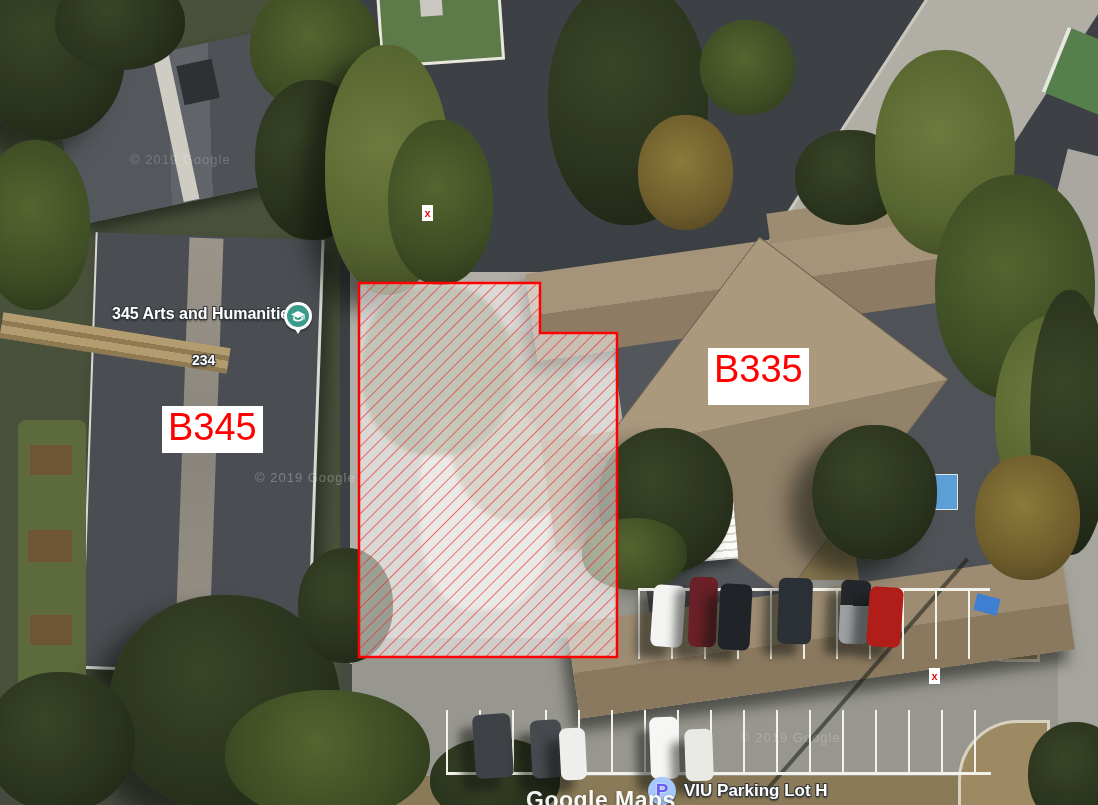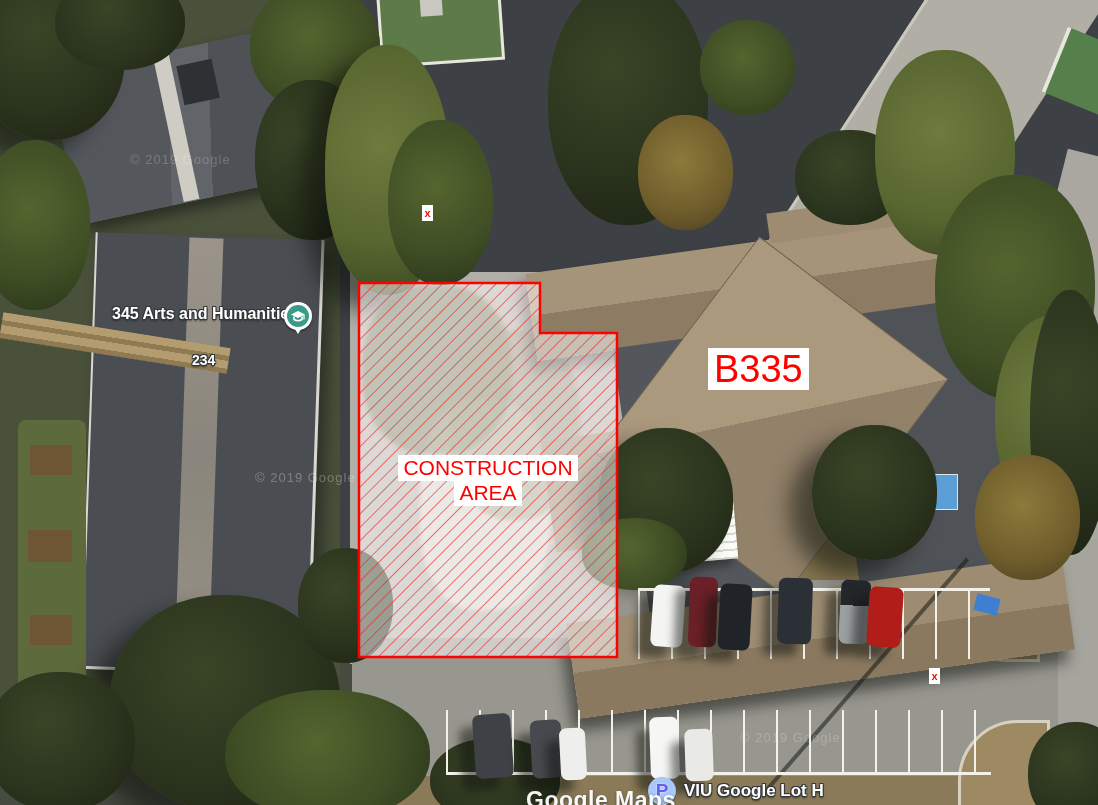--- a/index.html
+++ b/index.html
@@ -150,27 +150,24 @@
         <rect width="9.5" height="9.5" fill="rgba(255,255,255,0.52)"></rect>
         <line x1="0" y1="0" x2="9.5" y2="0" stroke="#ef2020" stroke-width="1.2"></line>
       </pattern>
     </defs>
     <polygon points="359,283 540,283 540,333 617,333 617,657 359,657" fill="url(#hatch)" stroke="#ff0000" stroke-width="2.5"></polygon>
   </svg>
 
   <div class="xmark" style="left:422px;top:205px;">x</div>
   <div class="xmark" style="left:929px;top:668px;">x</div>
 
+  <div class="redlabel" style="left:162px;top:406px;font-size:38px;padding:2px 6px 5px;">B345</div>
 
-  <div class="redlabel" style="left:708px;top:348px;font-size:38px;padding:2px 6px 0;">B335</div>
+  <div class="redlabel" style="left:708px;top:348px;font-size:38px;padding:2px 6px 15px;">B335</div>
 
-  <div class="abs" style="left:359px;top:455px;width:258px;text-align:center;font-size:21px;color:#ff0000;">
-    <span style="background:#fff;padding:1px 5px;display:inline-block;">CONSTRUCTION</span><br>
-    <span style="background:#fff;padding:1px 5px;display:inline-block;margin-top:-1px;">AREA</span>
-  </div>
 
   <div class="abs" style="left:112px;top:305px;">
     <span class="halo" style="font-size:16px;">345 Arts and Humanities</span>
     <span class="abs" style="left:172px;top:-3px;width:28px;height:28px;background:#ffffff;border-radius:50%;
                  box-shadow:0 2px 2px rgba(0,0,0,.35);">
       <span class="abs" style="left:9px;top:24px;width:10px;height:8px;background:#ffffff;
                    clip-path:polygon(0 0,100% 0,50% 100%);"></span>
       <span class="abs" style="left:3px;top:3px;width:22px;height:22px;border-radius:50%;background:#3a9b8a;">
         <svg width="22" height="22" viewBox="0 0 22 22">
           <polygon points="11,6 18,9.5 11,13 4,9.5" fill="#ffffff"></polygon>
@@ -181,21 +178,21 @@
     </span>
   </div>
   <div class="halo abs" style="left:192px;top:352px;font-size:14px;">234</div>
 
   <div class="abs" style="left:648px;top:777px;">
     <span class="abs" style="left:0;top:0;width:28px;height:28px;border-radius:50%;background:#a8c7fb;
                  box-shadow:0 1px 2px rgba(0,0,0,.4);text-align:center;">
       <span style="color:#6a5cf0;font-weight:bold;font-size:19px;line-height:28px;
                    text-shadow:0 0 2px #ffffff;">P</span>
     </span>
-    <span class="halo" style="position:absolute;left:36px;top:4px;font-size:17px;white-space:nowrap;">VIU Google Lot H</span>
+    <span class="halo" style="position:absolute;left:36px;top:4px;font-size:17px;white-space:nowrap;">VIU Parking Lot H</span>
   </div>
 
   <div class="abs" style="left:526px;top:787px;font-size:23px;color:#ffffff;letter-spacing:.5px;
               text-shadow:0 1px 3px rgba(40,44,40,.7);font-weight:bold;opacity:.95;">Google Maps</div>
   <div class="wm" style="left:255px;top:470px;">© 2019 Google</div>
   <div class="wm" style="left:130px;top:152px;opacity:.7;">© 2019 Google</div>
   <div class="wm" style="left:740px;top:730px;opacity:.7;">© 2019 Google</div>
 
 </div>
 

